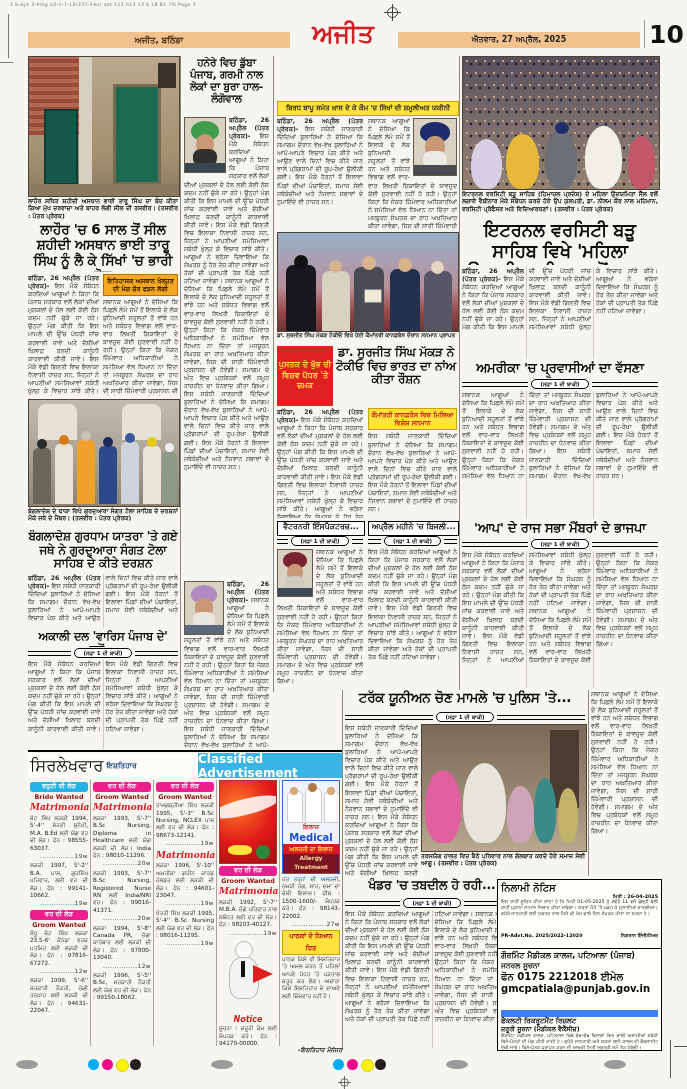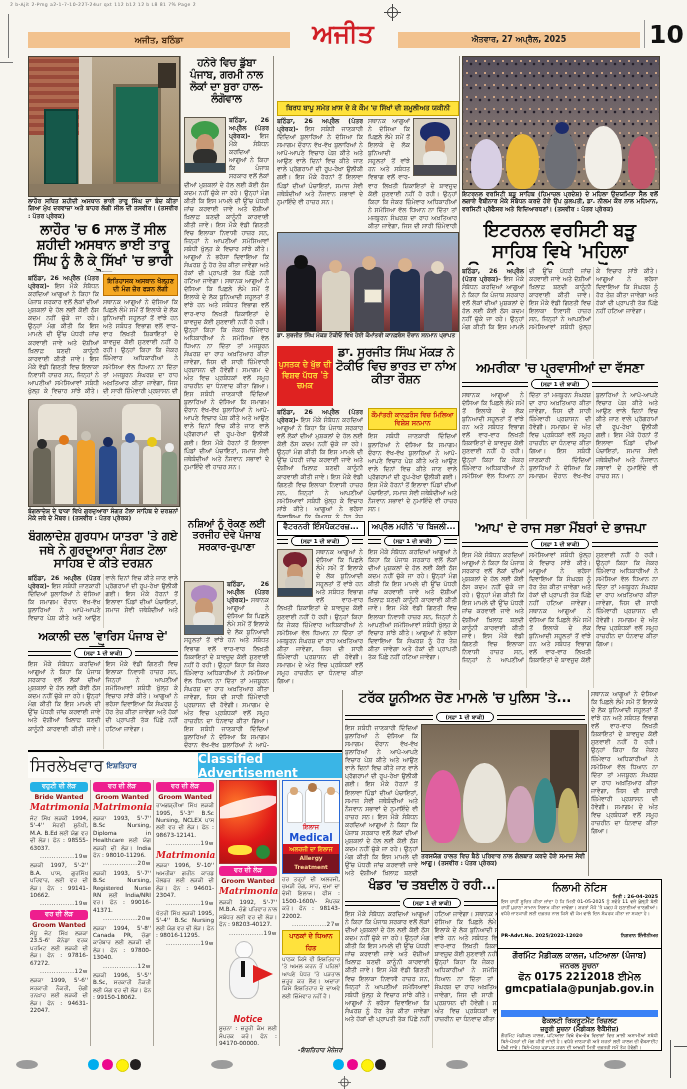--- a/index.html
+++ b/index.html
@@ -39,21 +39,21 @@
          text-align:justify;color:#1d1d1d;overflow:hidden}
   .adcol:last-child{border-right:none}
   .hdr{border-radius:3px;color:#fff;font-weight:800;font-size:6.6px;text-align:center;line-height:1.5;margin:2px 0 1px}
   .hdr.pink{background:#ee1e8e}
   .hdr.cyan{background:#25b2e6}
   .hdr-en{color:#8c0f0f;font-weight:800;font-size:6.4px;text-align:center;margin-bottom:1px}
   .script{color:#d71920;font-style:italic;font-weight:700;font-size:9px;text-align:center;margin:1px 0;
           font-family:"DejaVu Serif","Liberation Serif",serif}
   .adref{text-align:right;color:#333;letter-spacing:.5px;margin:1px 0 2px}
   .notice-box{border:1.2px solid #000;background:#fffdf7;position:absolute;padding:2px 3px;overflow:hidden}
-  .nb-title{font-weight:800;text-align:center;color:#0b0b0b}
+  .nb-title{font-weight:800;color:#0b0b0b}
   .tiny{font-size:4.7px;line-height:1.28;text-align:justify;color:#222}
   .mark-oval{position:absolute;width:22px;height:9px;border-radius:50%;background:#9b9b9b}
   .dot{position:absolute;width:11px;height:11px;border-radius:50%}
   .slug{position:absolute;font-size:4.6px;color:#6f6f6f;letter-spacing:.4px;white-space:nowrap}
   .mastbar{position:absolute;background:#f2c28e;display:flex;align-items:center;justify-content:center;
            font-weight:700;color:#40230a}
 </style>
 </head>
 <body>
 
@@ -148,21 +148,20 @@
   <div class="hl" style="left:184px;top:57px;width:85px;height:57px;font-size:10.5px">ਹਨੇਰੇ ਵਿਚ ਡੁੱਬਾ ਪੰਜਾਬ, ਗਰਮੀ ਨਾਲ ਲੋਕਾਂ ਦਾ ਬੁਰਾ ਹਾਲ-ਲੰਗੋਵਾਲ</div>
   <div class="body" style="left:184px;top:116px;width:85px;height:398px">
     <span class="portrait" style="width:40px;height:54px">
       <i class="pt" style="background:#3f9d4a"></i>
       <i class="pf"></i>
       <i class="pb" style="background:#30302e"></i>
       <i class="ps" style="background:#37474f"></i>
     </span>
     <span class="lead">ਬਠਿੰਡਾ, 26 ਅਪ੍ਰੈਲ (ਪੱਤਰ ਪ੍ਰੇਰਕ)-</span><span> ਇਸ ਮੌਕੇ ਸੰਬੋਧਨ ਕਰਦਿਆਂ ਆਗੂਆਂ ਨੇ ਕਿਹਾ ਕਿ ਪੰਜਾਬ ਸਰਕਾਰ ਵਲੋਂ ਲੋਕਾਂ ਦੀਆਂ ਮੁਸ਼ਕਲਾਂ ਦੇ ਹੱਲ ਲਈ ਕੋਈ ਠੋਸ ਕਦਮ ਨਹੀਂ ਚੁੱਕੇ ਜਾ ਰਹੇ। ਉਨ੍ਹਾਂ ਮੰਗ ਕੀਤੀ ਕਿ ਇਸ ਮਾਮਲੇ ਦੀ ਉੱਚ ਪੱਧਰੀ ਜਾਂਚ ਕਰਵਾਈ ਜਾਵੇ ਅਤੇ ਦੋਸ਼ੀਆਂ ਖ਼ਿਲਾਫ਼ ਬਣਦੀ ਕਾਨੂੰਨੀ ਕਾਰਵਾਈ ਕੀਤੀ ਜਾਵੇ। ਇਸ ਮੌਕੇ ਵੱਡੀ ਗਿਣਤੀ ਵਿਚ ਇਲਾਕਾ ਨਿਵਾਸੀ ਹਾਜ਼ਰ ਸਨ, ਜਿਨ੍ਹਾਂ ਨੇ ਆਪਣੀਆਂ ਸਮੱਸਿਆਵਾਂ ਸਬੰਧੀ ਖੁੱਲ੍ਹ ਕੇ ਵਿਚਾਰ ਸਾਂਝੇ ਕੀਤੇ। ਆਗੂਆਂ ਨੇ ਭਰੋਸਾ ਦਿਵਾਇਆ ਕਿ ਸੰਘਰਸ਼ ਨੂੰ ਹੋਰ ਤੇਜ਼ ਕੀਤਾ ਜਾਵੇਗਾ ਅਤੇ ਹੱਕਾਂ ਦੀ ਪ੍ਰਾਪਤੀ ਤੱਕ ਪਿੱਛੇ ਨਹੀਂ ਹਟਿਆ ਜਾਵੇਗਾ।</span><span> ਸਥਾਨਕ ਆਗੂਆਂ ਨੇ ਦੱਸਿਆ ਕਿ ਪਿਛਲੇ ਲੰਮੇ ਸਮੇਂ ਤੋਂ ਇਲਾਕੇ ਦੇ ਲੋਕ ਬੁਨਿਆਦੀ ਸਹੂਲਤਾਂ ਤੋਂ ਵਾਂਝੇ ਹਨ ਅਤੇ ਸਬੰਧਤ ਵਿਭਾਗ ਵਲੋਂ ਵਾਰ-ਵਾਰ ਲਿਖਤੀ ਸ਼ਿਕਾਇਤਾਂ ਦੇ ਬਾਵਜੂਦ ਕੋਈ ਸੁਣਵਾਈ ਨਹੀਂ ਹੋ ਰਹੀ। ਉਨ੍ਹਾਂ ਕਿਹਾ ਕਿ ਜੇਕਰ ਜ਼ਿੰਮੇਵਾਰ ਅਧਿਕਾਰੀਆਂ ਨੇ ਸਮੱਸਿਆ ਵੱਲ ਧਿਆਨ ਨਾ ਦਿੱਤਾ ਤਾਂ ਮਜਬੂਰਨ ਸੰਘਰਸ਼ ਦਾ ਰਾਹ ਅਖ਼ਤਿਆਰ ਕੀਤਾ ਜਾਵੇਗਾ, ਜਿਸ ਦੀ ਸਾਰੀ ਜ਼ਿੰਮੇਵਾਰੀ ਪ੍ਰਸ਼ਾਸਨ ਦੀ ਹੋਵੇਗੀ। ਸਮਾਗਮ ਦੇ ਅੰਤ ਵਿਚ ਪ੍ਰਬੰਧਕਾਂ ਵਲੋਂ ਸਮੂਹ ਹਾਜ਼ਰੀਨ ਦਾ ਧੰਨਵਾਦ ਕੀਤਾ ਗਿਆ।</span><span> ਇਸ ਸਬੰਧੀ ਜਾਣਕਾਰੀ ਦਿੰਦਿਆਂ ਬੁਲਾਰਿਆਂ ਨੇ ਦੱਸਿਆ ਕਿ ਸਮਾਗਮ ਦੌਰਾਨ ਵੱਖ-ਵੱਖ ਬੁਲਾਰਿਆਂ ਨੇ ਆਪੋ-ਆਪਣੇ ਵਿਚਾਰ ਪੇਸ਼ ਕੀਤੇ ਅਤੇ ਆਉਣ ਵਾਲੇ ਦਿਨਾਂ ਵਿਚ ਕੀਤੇ ਜਾਣ ਵਾਲੇ ਪ੍ਰੋਗਰਾਮਾਂ ਦੀ ਰੂਪ-ਰੇਖਾ ਉਲੀਕੀ ਗਈ। ਇਸ ਮੌਕੇ ਹੋਰਨਾਂ ਤੋਂ ਇਲਾਵਾ ਪਿੰਡਾਂ ਦੀਆਂ ਪੰਚਾਇਤਾਂ, ਸਮਾਜ ਸੇਵੀ ਜਥੇਬੰਦੀਆਂ ਅਤੇ ਨੌਜਵਾਨ ਸਭਾਵਾਂ ਦੇ ਨੁਮਾਇੰਦੇ ਵੀ ਹਾਜ਼ਰ ਸਨ।</span>
   </div>
-  <div class="hl" style="left:184px;top:518px;width:85px;height:60px;font-size:10px">ਨਸ਼ਿਆਂ ਨੂੰ ਰੋਕਣ ਲਈ ਤਰਜੀਹ ਦੇਵੇ ਪੰਜਾਬ ਸਰਕਾਰ-ਰੁਪਾਣਾ</div>
   <div class="body" style="left:184px;top:580px;width:85px;height:168px">
     <span class="portrait" style="width:38px;height:52px">
       <i class="pt" style="background:#b08ac2"></i>
       <i class="pf"></i>
       <i class="pb" style="background:#e9e7e2"></i>
       <i class="ps" style="background:#5a6a7a"></i>
     </span>
     <span class="lead">ਬਠਿੰਡਾ, 26 ਅਪ੍ਰੈਲ (ਪੱਤਰ ਪ੍ਰੇਰਕ)-</span><span> ਸਥਾਨਕ ਆਗੂਆਂ ਨੇ ਦੱਸਿਆ ਕਿ ਪਿਛਲੇ ਲੰਮੇ ਸਮੇਂ ਤੋਂ ਇਲਾਕੇ ਦੇ ਲੋਕ ਬੁਨਿਆਦੀ ਸਹੂਲਤਾਂ ਤੋਂ ਵਾਂਝੇ ਹਨ ਅਤੇ ਸਬੰਧਤ ਵਿਭਾਗ ਵਲੋਂ ਵਾਰ-ਵਾਰ ਲਿਖਤੀ ਸ਼ਿਕਾਇਤਾਂ ਦੇ ਬਾਵਜੂਦ ਕੋਈ ਸੁਣਵਾਈ ਨਹੀਂ ਹੋ ਰਹੀ। ਉਨ੍ਹਾਂ ਕਿਹਾ ਕਿ ਜੇਕਰ ਜ਼ਿੰਮੇਵਾਰ ਅਧਿਕਾਰੀਆਂ ਨੇ ਸਮੱਸਿਆ ਵੱਲ ਧਿਆਨ ਨਾ ਦਿੱਤਾ ਤਾਂ ਮਜਬੂਰਨ ਸੰਘਰਸ਼ ਦਾ ਰਾਹ ਅਖ਼ਤਿਆਰ ਕੀਤਾ ਜਾਵੇਗਾ, ਜਿਸ ਦੀ ਸਾਰੀ ਜ਼ਿੰਮੇਵਾਰੀ ਪ੍ਰਸ਼ਾਸਨ ਦੀ ਹੋਵੇਗੀ। ਸਮਾਗਮ ਦੇ ਅੰਤ ਵਿਚ ਪ੍ਰਬੰਧਕਾਂ ਵਲੋਂ ਸਮੂਹ ਹਾਜ਼ਰੀਨ ਦਾ ਧੰਨਵਾਦ ਕੀਤਾ ਗਿਆ।</span><span> ਇਸ ਸਬੰਧੀ ਜਾਣਕਾਰੀ ਦਿੰਦਿਆਂ ਬੁਲਾਰਿਆਂ ਨੇ ਦੱਸਿਆ ਕਿ ਸਮਾਗਮ ਦੌਰਾਨ ਵੱਖ-ਵੱਖ ਬੁਲਾਰਿਆਂ ਨੇ ਆਪੋ-ਆਪਣੇ ਵਿਚਾਰ ਪੇਸ਼ ਕੀਤੇ ਅਤੇ ਆਉਣ ਵਾਲੇ ਦਿਨਾਂ ਵਿਚ ਕੀਤੇ ਜਾਣ ਵਾਲੇ ਪ੍ਰੋਗਰਾਮਾਂ ਦੀ ਰੂਪ-ਰੇਖਾ ਉਲੀਕੀ ਗਈ। ਇਸ ਮੌਕੇ ਹੋਰਨਾਂ ਤੋਂ ਇਲਾਵਾ ਪਿੰਡਾਂ ਦੀਆਂ ਪੰਚਾਇਤਾਂ, ਸਮਾਜ ਸੇਵੀ ਜਥੇਬੰਦੀਆਂ ਅਤੇ ਨੌਜਵਾਨ ਸਭਾਵਾਂ ਦੇ ਨੁਮਾਇੰਦੇ ਵੀ ਹਾਜ਼ਰ ਸਨ।</span>
   </div>
 

